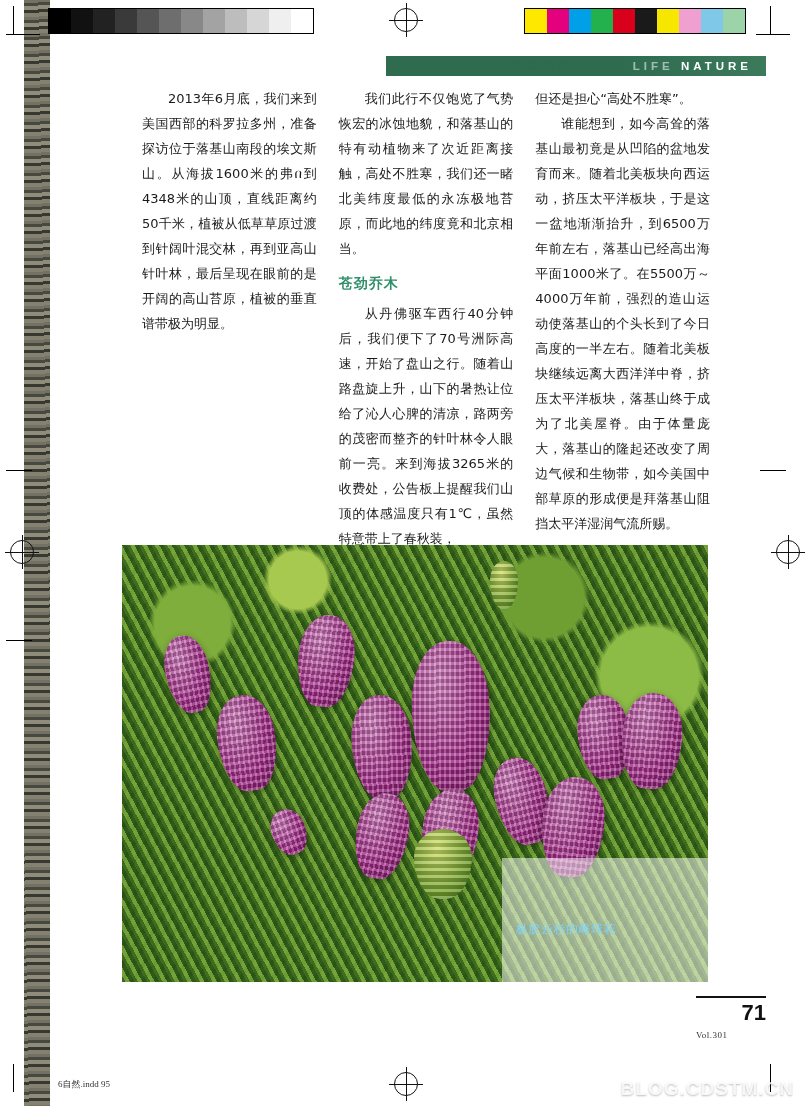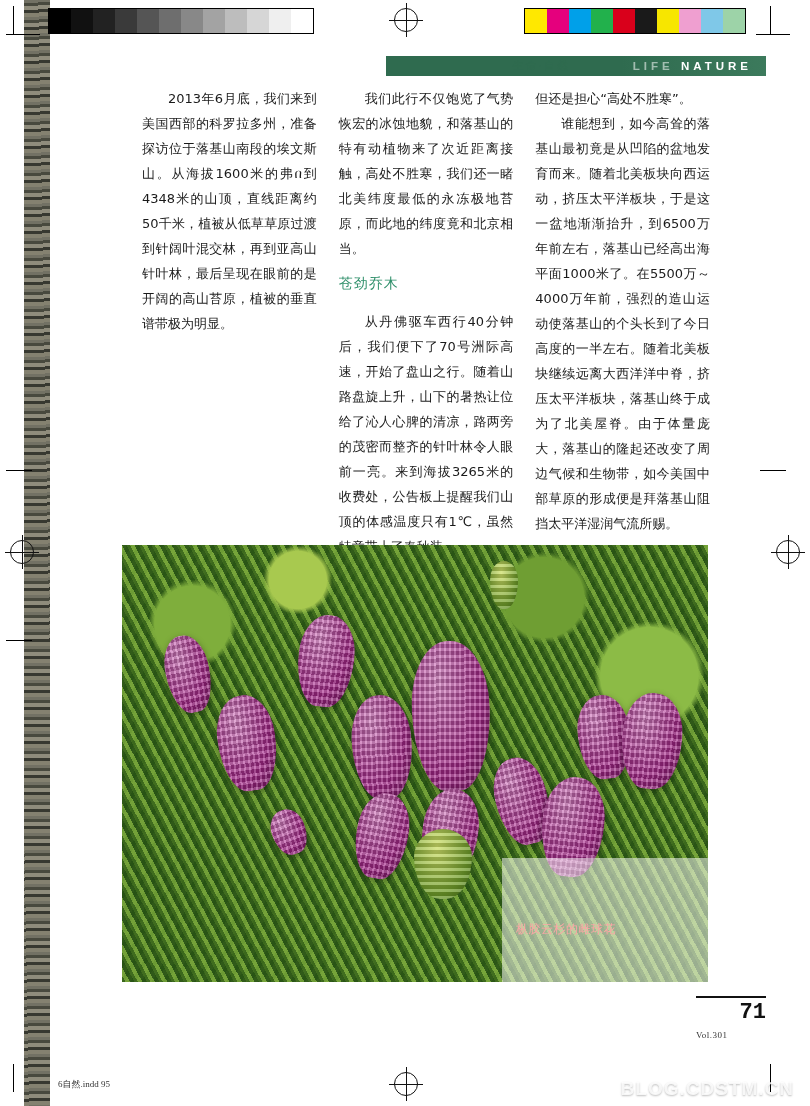--- a/index.html
+++ b/index.html
@@ -69,24 +69,24 @@
     margin:0 0 0 0;
     font-family:"DejaVu Sans", sans-serif;
     font-size:13px;
     line-height:25px;
     color:#1a1a1a;
     text-align:justify;
     text-justify:inter-ideograph;
   }
   .col p.indent{text-indent:2em;}
   .subhead{
-    margin:14px 0 16px 0;
+    margin:14px 0 8px 0;
     color:#2f8f6a;
     font-size:14px;
-    font-weight:normal;
+    font-weight:bold;
     font-family:"DejaVu Sans", sans-serif;
     letter-spacing:1px;
   }
   
   .photo{
     position:absolute;left:122px;top:545px;width:586px;height:437px;
     overflow:hidden;
     background:#2d5a22;
   }
   .photo .fol{
@@ -113,30 +113,30 @@
     background:
       repeating-linear-gradient(0deg,rgba(255,255,255,.25) 0 3px,rgba(0,0,0,.18) 3px 7px),
       radial-gradient(ellipse at 40% 25%,#cfe06a,#6f9c2a 65%,#3d6415);
   }
   .caption-box{
     position:absolute;right:0;bottom:0;width:206px;height:124px;
     background:rgba(255,255,255,.52);
   }
   .caption-txt{
     position:absolute;right:12px;bottom:44px;width:180px;
-    text-align:left;color:#fca5a5;font-size:12px;
+    text-align:left;color:#7dd3fc;font-size:12px;
     font-family:"DejaVu Sans", sans-serif;
     letter-spacing:.5px;
   }
   
   .folio-rule{position:absolute;right:44px;top:996px;width:70px;height:2px;background:#111;}
   .folio-num{
     position:absolute;right:44px;top:1000px;width:70px;text-align:right;
     font-size:22px;font-weight:bold;color:#111;
-    font-family:Liberation Mono, monospace;
+    font-family:Liberation Sans, sans-serif;
   }
   .folio-vol{
     position:absolute;right:44px;top:1030px;width:70px;text-align:left;
     font-size:9px;color:#333;letter-spacing:.5px;
     font-family:"Liberation Serif", serif;
   }
   .slug{
     position:absolute;left:58px;top:1078px;font-size:9px;color:#333;
     font-family:"Liberation Serif", serif;
   }

